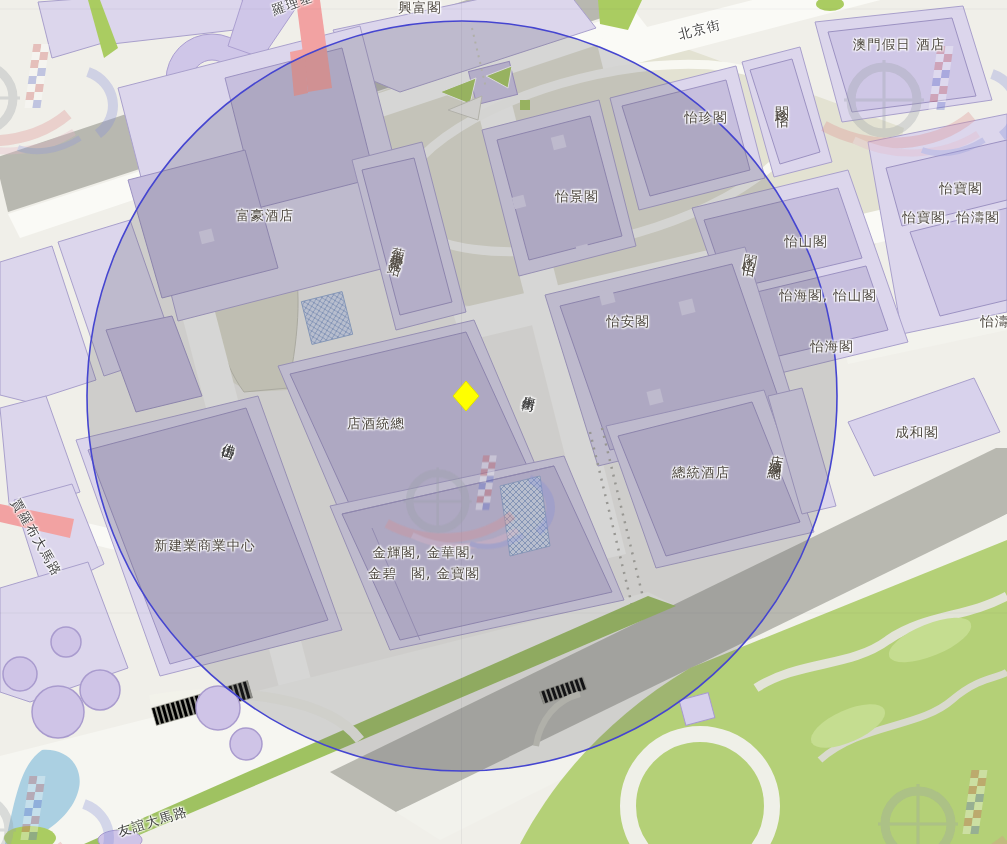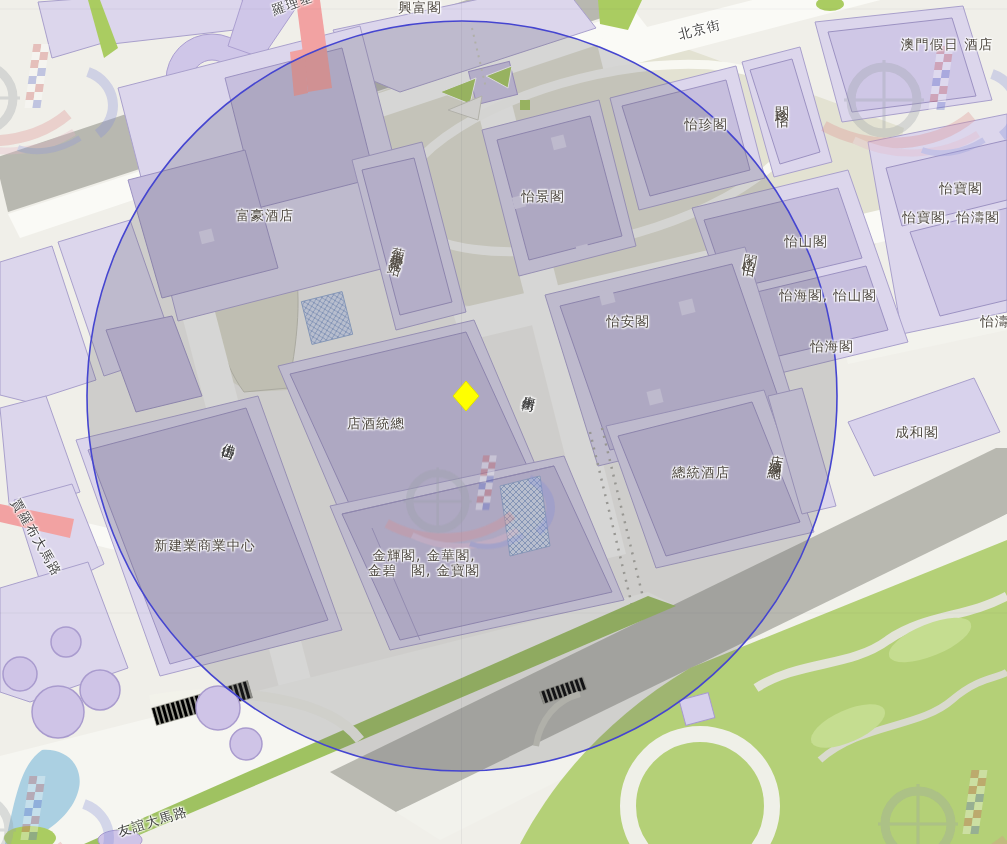--- a/index.html
+++ b/index.html
@@ -10,21 +10,21 @@
   .map svg{position:absolute;left:0;top:0;}
   .labels{position:absolute;left:0;top:0;width:100%;height:100%;pointer-events:none;}
   .lbl{
     position:absolute;font-size:13.5px;line-height:1.12;color:#4d473f;
     letter-spacing:1px;white-space:pre;
     text-shadow:-1px -1px 1.5px #fff,1px -1px 1.5px #fff,-1px 1px 1.5px #fff,1px 1px 1.5px #fff,0 0 3px #fff;
     transform:translate(-50%,-50%) rotate(var(--r,0deg));
   }
   .v{writing-mode:vertical-rl;text-orientation:upright;letter-spacing:4px;}
   .street{color:#3e3e3e;font-size:13px;letter-spacing:1.5px;}
-  .two{text-align:center;line-height:15px;}
+  .two{text-align:center;line-height:21px;}
 </style>
 </head>
 <body>
 
 <div class="map">
 <svg width="1007" height="844" viewBox="0 0 1007 844">
   <defs>
     <pattern id="xh" width="6" height="6" patternUnits="userSpaceOnUse">
       <rect width="6" height="6" fill="#d4dcee"></rect>
       <path d="M0,0 L6,6 M6,0 L0,6" stroke="#8aa2cc" stroke-width="0.9"></path>
@@ -235,26 +235,26 @@
     <use href="#wm" transform="translate(-66,772)"></use>
     <use href="#wm" transform="translate(876,766)"></use>
   </g>
 
   <path d="M466,381 L479,396 L466,411 L453,396 Z" fill="#ffff00" stroke="#e0e000" stroke-width="1"></path>
 </svg>
 
 <div class="labels">
   <div class="lbl" style="left:420px;top:8px">興富閣</div>
   <div class="lbl street" style="left:700px;top:30px;--r:-14deg">北京街</div>
-  <div class="lbl" style="left:947px;top:45px">澳門假日 酒店</div>
-  <div class="lbl" style="left:706px;top:125px">怡珍閣</div>
+  <div class="lbl" style="left:899px;top:45px">澳門假日 酒店</div>
+  <div class="lbl" style="left:706px;top:118px">怡珍閣</div>
   <div class="lbl v" style="left:782px;top:101px">閣珍怡</div>
   <div class="lbl" style="left:265px;top:216px">富豪酒店</div>
   <div class="lbl v" style="left:400px;top:246px;--r:14deg">葡京變電站</div>
-  <div class="lbl" style="left:543px;top:197px">怡景閣</div>
+  <div class="lbl" style="left:577px;top:197px">怡景閣</div>
   <div class="lbl" style="left:806px;top:242px">怡山閣</div>
   <div class="lbl v" style="left:752px;top:250px;--r:10deg">閣山怡</div>
   <div class="lbl" style="left:961px;top:189px">怡寶閣</div>
   <div class="lbl" style="left:951px;top:218px">怡寶閣, 怡濤閣</div>
   <div class="lbl" style="left:828px;top:296px">怡海閣, 怡山閣</div>
   <div class="lbl" style="left:832px;top:347px">怡海閣</div>
   <div class="lbl" style="left:1002px;top:322px">怡濤閣</div>
   <div class="lbl" style="left:628px;top:322px">怡安閣</div>
   <div class="lbl" style="left:917px;top:433px">成和閣</div>
   <div class="lbl" style="left:376px;top:424px">店酒統總</div>

